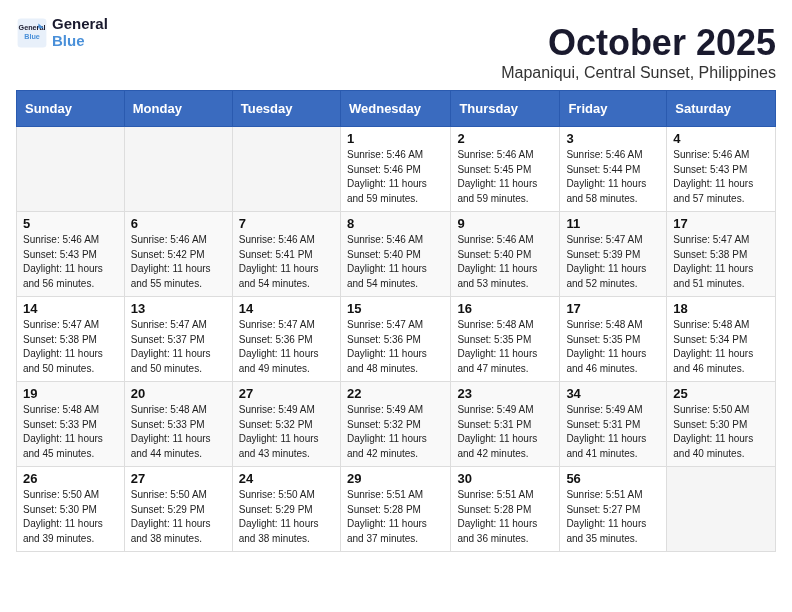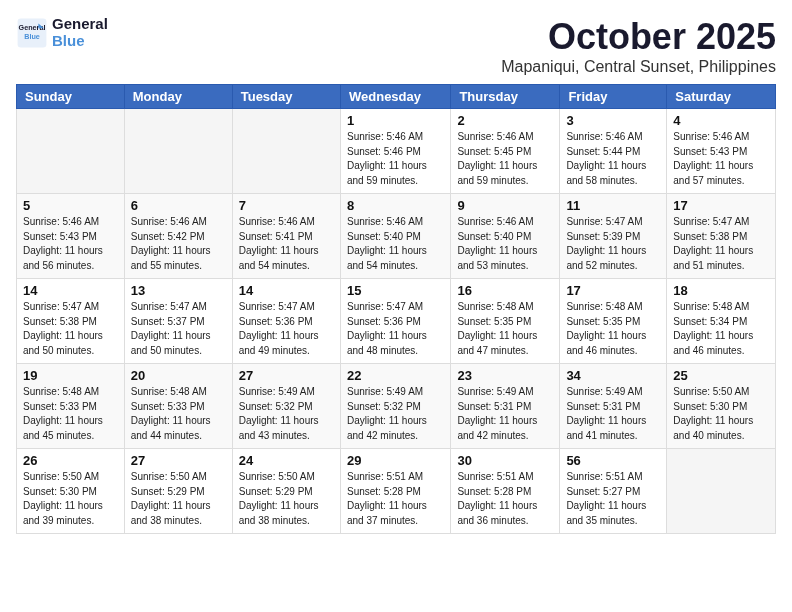--- a/index.html
+++ b/index.html
@@ -20,40 +20,41 @@
       display: flex;
       align-items: center;
       gap: 4px;
     }
     .logo-icon {
       width: 32px;
       height: 32px;
     }
     .title-section {
       text-align: right;
+      margin-top: 6px;
     }
     .month-title {
       font-size: 36px;
       font-weight: bold;
       color: #1a1a2e;
     }
     .location-title {
       font-size: 16px;
       color: #333;
     }
     .calendar {
       width: 100%;
       border-collapse: collapse;
       border: 1px solid #ccc;
     }
     .calendar th {
       background: #3a6bbf;
       color: #fff;
       text-align: left;
-      padding: 4px 8px;
+      padding: 10px 8px;
       font-size: 13px;
       border: 1px solid #2a5aaf;
     }
     .calendar td {
       vertical-align: top;
       border: 1px solid #ddd;
       padding: 4px 6px;
       width: 113px;
       min-height: 80px;
       font-size: 10.5px;

